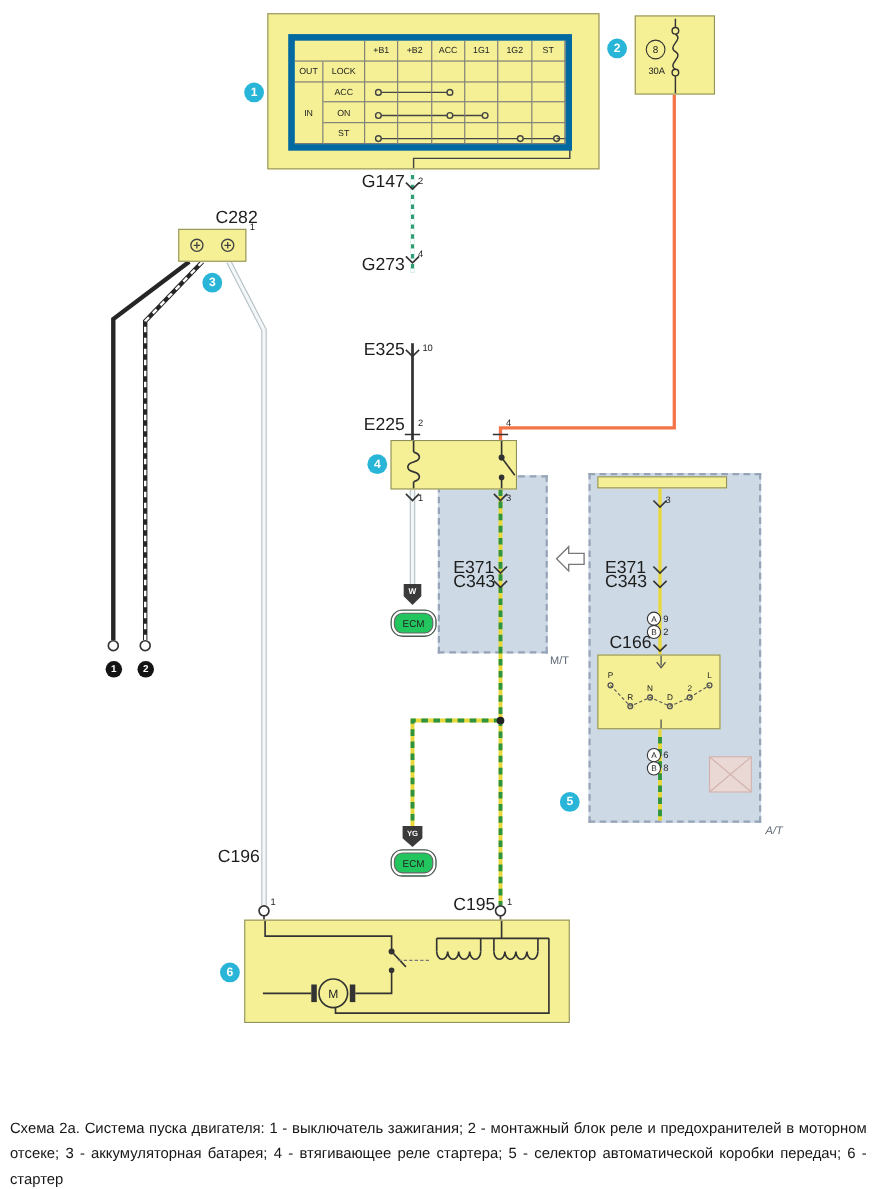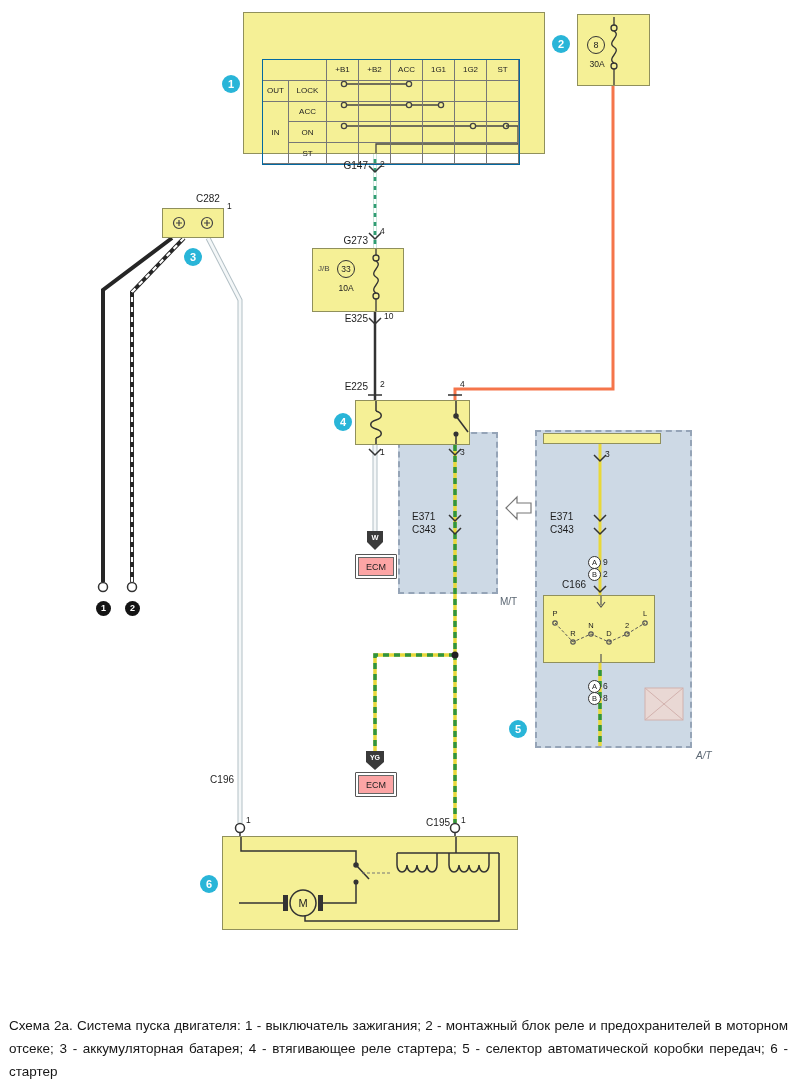--- a/index.html
+++ b/index.html
@@ -1,38 +1,38 @@
 <!DOCTYPE html>
 <html><head>
 <meta charset="utf-8">
 <style>
   html,body{margin:0;padding:0;background:#fff;}
   .canvas{position:relative;width:797px;height:1081px;background:#fff;overflow:hidden;
           font-family:"Liberation Sans",sans-serif;}
   .abs{position:absolute;}
   .ybox{background:#f5f096;border:1px solid #90905c;box-sizing:border-box;}
   .region{background:#cbd7e4;border:2px dashed #90a0b4;box-sizing:border-box;opacity:.95;}
-  .lbl{font-size:10px;color:#1d1d1d;white-space:nowrap;line-height:12px;}
+  .lbl{font-size:16px;color:#1d1d1d;white-space:nowrap;line-height:12px;}
   .pin{font-size:8.5px;color:#1d1d1d;white-space:nowrap;line-height:9px;}
   .small{font-size:8.5px;color:#222;}
   .right{text-align:right;}
   .gray{color:#5a6672;font-size:10px;padding-left:24px;}
   .badge{width:18px;height:18px;border-radius:50%;background:#29b5d8;color:#fff;
          font-size:11px;font-weight:bold;text-align:center;line-height:18px;z-index:5;}
   .numbadge{width:15px;height:15px;border-radius:50%;background:#141414;color:#fff;
          font-size:9px;font-weight:bold;text-align:center;line-height:15px;z-index:4;}
   .circled{width:11px;height:11px;border:1px solid #333;border-radius:50%;font-size:7.5px;
          line-height:11px;text-align:center;color:#222;background:#fff;z-index:4;}
   .cnum{font-size:8.5px;color:#1d1d1d;z-index:4;}
   .fcircle{border:1.2px solid #333;border-radius:50%;text-align:center;color:#222;background:transparent;box-sizing:border-box;}
-  .ecm{border:1.2px solid #555;border-radius:1px;background:#fca5a5;z-index:3;
+  .ecm{border:1.2px solid #555;border-radius:11px;background:#22c55e;z-index:3;
        box-shadow:inset 0 0 0 2px #fff,inset 0 0 0 3px #666;
        display:flex;align-items:center;justify-content:center;font-size:9px;color:#222;}
   .igtable{display:grid;grid-template-columns:26px 38px repeat(6,1fr);grid-template-rows:repeat(5,1fr);
-       border:1px solid #0369a1;box-sizing:border-box;margin-top:28px;}
+       border:6px solid #0369a1;box-sizing:border-box;}
   .igtable>div{border-right:1px solid #777;border-bottom:1px solid #777;display:flex;
        align-items:center;justify-content:center;font-size:8px;color:#222;overflow:hidden;}
   .sp2{grid-column:1/3;}
   .inspan{grid-row:3/6;grid-column:1;}
   .z1{z-index:1;} .z2{z-index:2;} .z3{z-index:3;}
   svg{display:block;}
   .caption{font-size:13.5px;line-height:23px;color:#161616;text-align:justify;}
 </style>
 </head>
 <body>
@@ -205,34 +205,20 @@
     <svg class="abs" style="left:0;top:0;" width="60" height="28">
       <g stroke="#444" stroke-width="1.2" fill="#f5f096">
         <circle cx="16" cy="14" r="5.5"></circle>
           <path d="M13,14 H19 M16,11 V17" fill="none"></path>
         <circle cx="44" cy="14" r="5.5"></circle>
           <path d="M41,14 H47 M44,11 V17" fill="none"></path>
       </g>
     </svg>
   </div>
 
-  <div class="abs ybox z2" style="left:312px;top:248px;width:92px;height:64px;">
-    <svg class="abs" style="left:0;top:0;" width="90" height="62">
-      <g stroke="#333" stroke-width="1.3" fill="none">
-        <path d="M63,0 V6"></path>
-          <circle cx="63" cy="9" r="3"></circle>
-        <path d="M63,12 c8,5 -8,11 0,16 c8,5 -8,11 0,16"></path>
-        <circle cx="63" cy="47" r="3"></circle>
-          <path d="M63,50 V62"></path>
-      </g>
-    </svg>
-    <div class="abs" style="left:5px;top:15px;font-size:8px;color:#444;">J/B</div>
-    <div class="abs fcircle" style="left:24px;top:11px;width:18px;height:18px;font-size:8.5px;line-height:16px;">33</div>
-    <div class="abs small" style="left:18px;top:34px;width:30px;text-align:center;">10A</div>
-  </div>
 
   <div class="abs ybox z2" style="left:355px;top:400px;width:115px;height:45px;">
     <svg class="abs" style="left:0;top:0;" width="113" height="43">
       <g stroke="#333" stroke-width="1.5" fill="none">
         <path d="M20,0 V10"></path>
         <path d="M20,10 c7,2 7,7 0,9 c-7,2 -7,7 0,9 c7,2 7,7 0,9"></path>
         <path d="M20,37 V43"></path>
         <path d="M100,0 V13"></path>
         <circle cx="100" cy="15" r="2" fill="#333"></circle>
         <path d="M100,15 L112,31"></path>

